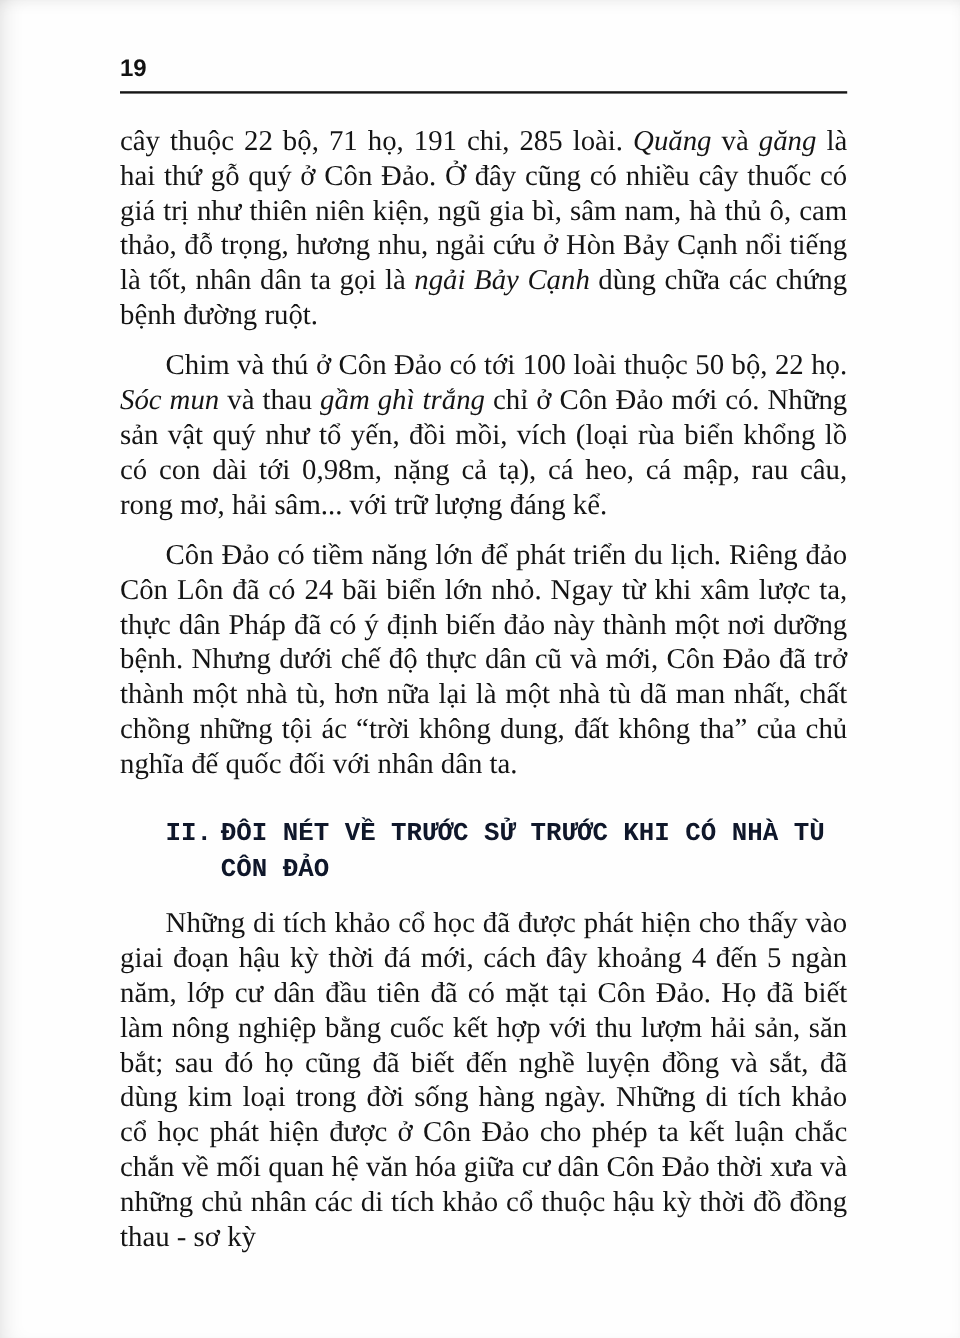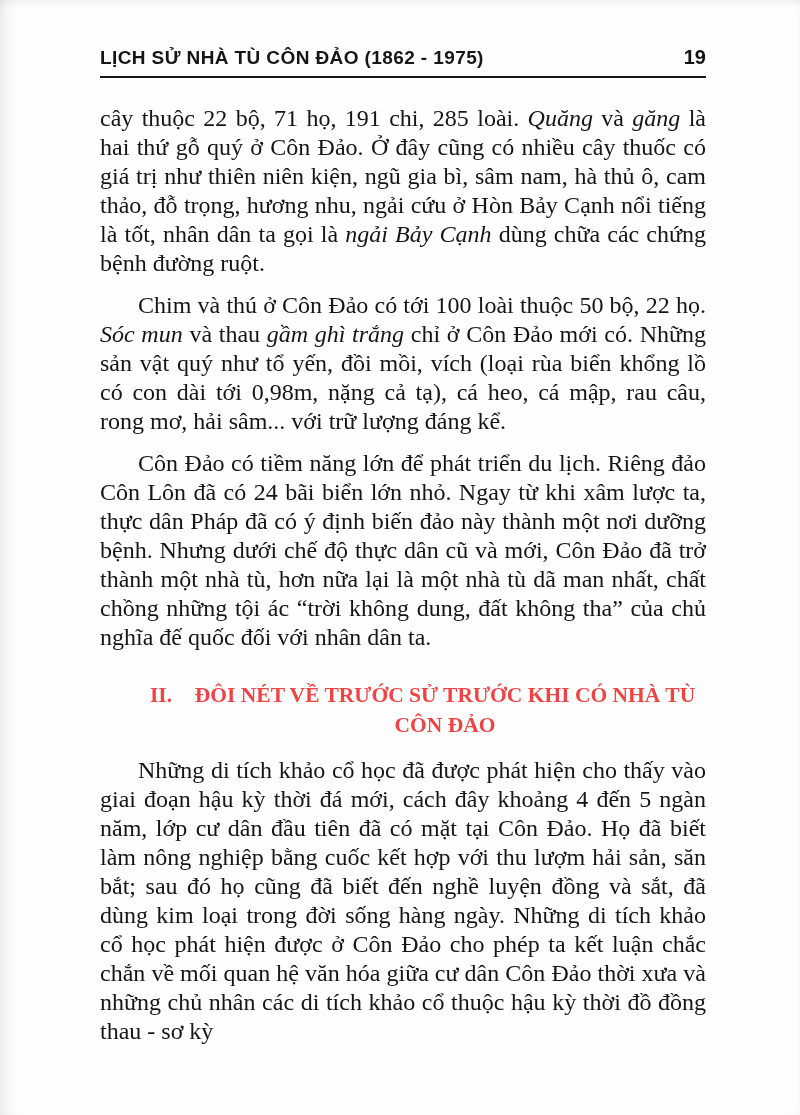--- a/index.html
+++ b/index.html
@@ -60,37 +60,37 @@
   }
   p.body-paragraph em {
     font-style: italic;
   }
   h2.section-heading {
     display: flex;
     font-size: 21.5px;
     line-height: 30px;
     font-weight: 700;
     margin: 28px 0 16px 38px;
-    color: #ef4444;
-    text-align: center;
+    color: #0f172a;
+    text-align: left;
+    font-family: Liberation Mono, monospace;
   }
   .heading-number {
     flex: 0 0 auto;
     width: 46px;
   }
   .heading-text {
     flex: 1;
   }
 </style>
 </head>
 <body>
 
 <div class="page">
   <header class="header-row">
-    <span class="running-title">LỊCH SỬ NHÀ TÙ CÔN ĐẢO (1862 - 1975)</span>
     <span class="page-number">19</span>
   </header>
   <hr class="header-rule">
   <main class="page-body">
       <p class="body-paragraph"><span>cây thuộc 22 bộ, 71 họ, 191 chi, 285 loài. </span><em>Quăng</em><span> và </span><em>găng</em><span> là hai thứ gỗ quý ở Côn Đảo. Ở đây cũng có nhiều cây thuốc có giá trị như thiên niên kiện, ngũ gia bì, sâm nam, hà thủ ô, cam thảo, đỗ trọng, hương nhu, ngải cứu ở Hòn Bảy Cạnh nổi tiếng là tốt, nhân dân ta gọi là </span><em>ngải Bảy Cạnh</em><span> dùng chữa các chứng bệnh đường ruột.</span></p>
       <p class="body-paragraph indented"><span>Chim và thú ở Côn Đảo có tới 100 loài thuộc 50 bộ, 22 họ. </span><em>Sóc mun</em><span> và thau </span><em>gầm ghì trắng</em><span> chỉ ở Côn Đảo mới có. Những sản vật quý như tổ yến, đồi mồi, vích (loại rùa biển khổng lồ có con dài tới 0,98m, nặng cả tạ), cá heo, cá mập, rau câu, rong mơ, hải sâm... với trữ lượng đáng kể.</span></p>
       <p class="body-paragraph indented"><span>Côn Đảo có tiềm năng lớn để phát triển du lịch. Riêng đảo Côn Lôn đã có 24 bãi biển lớn nhỏ. Ngay từ khi xâm lược ta, thực dân Pháp đã có ý định biến đảo này thành một nơi dưỡng bệnh. Nhưng dưới chế độ thực dân cũ và mới, Côn Đảo đã trở thành một nhà tù, hơn nữa lại là một nhà tù dã man nhất, chất chồng những tội ác “trời không dung, đất không tha” của chủ nghĩa đế quốc đối với nhân dân ta.</span></p>
       <h2 class="section-heading">
         <span class="heading-number">II.</span>
         <span class="heading-text">ĐÔI NÉT VỀ TRƯỚC SỬ TRƯỚC KHI CÓ NHÀ TÙ CÔN ĐẢO</span>

